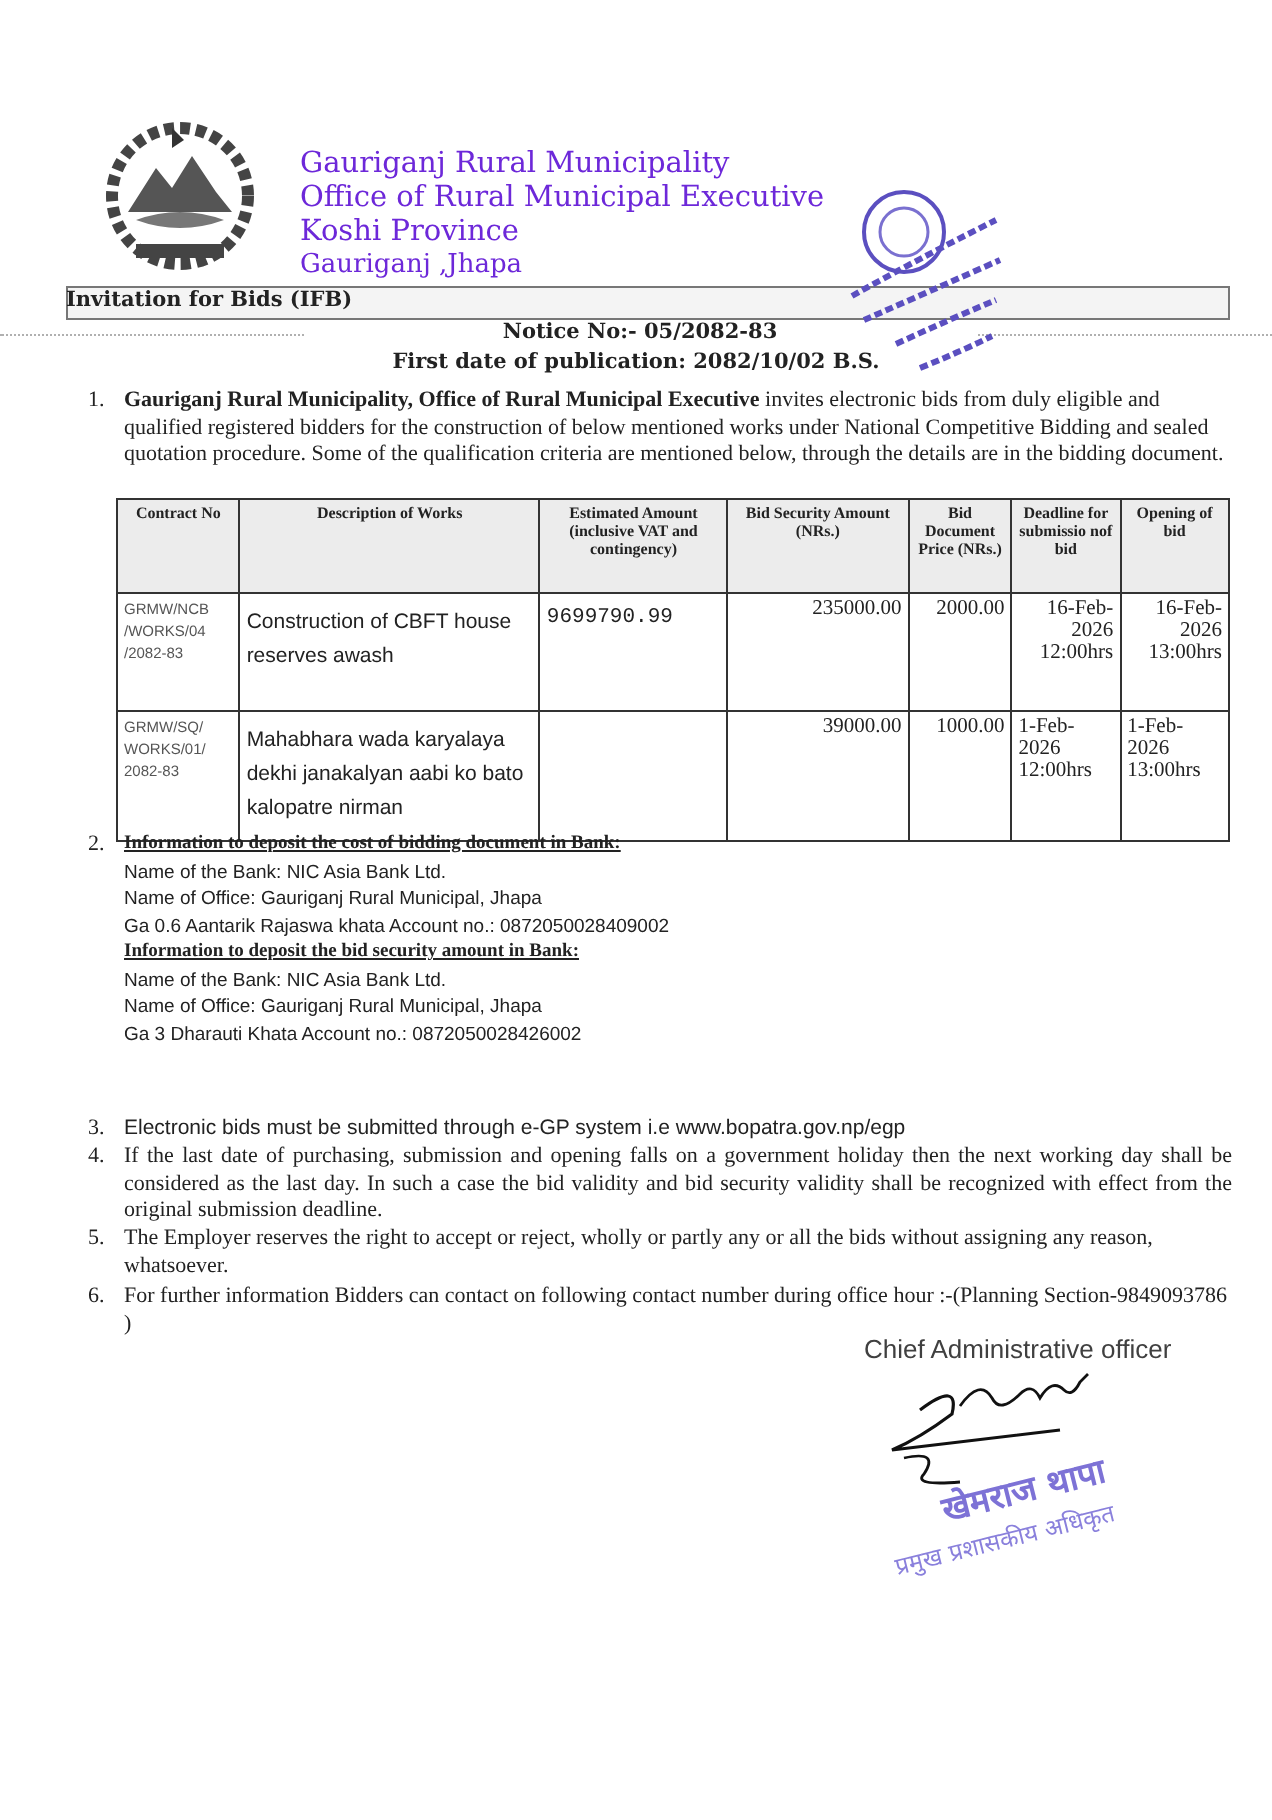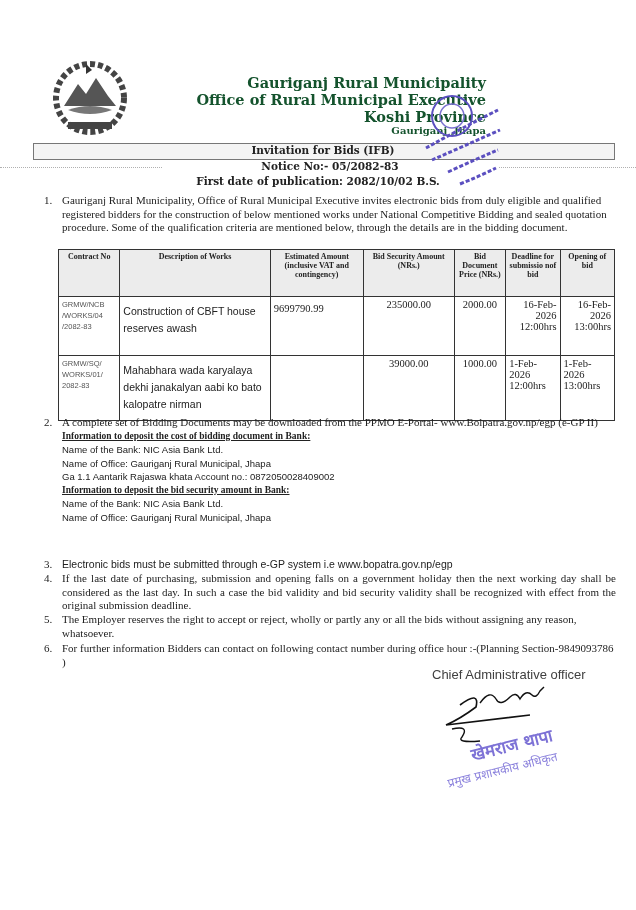--- a/index.html
+++ b/index.html
@@ -6,79 +6,79 @@
     body {
       width: 636px; height: 910px; position: relative; overflow: hidden;
       font-family: "DejaVu Serif", serif; color: #1a1a1a;
     }
     .abs { position: absolute; }
 
     
     .emblem { left: 46px; top: 58px; width: 88px; height: 82px; }
 
     
-    .hdr { left: 150px; width: 336px; text-align: right; font-weight: bold; color: #14532d; }
+    .hdr { left: 150px; width: 336px; text-align: left; font-weight: normal; color: #6d28d9; }
     .hdr-1 { top: 74px; font-size: 14.5px; }
     .hdr-2 { top: 91px; font-size: 14.5px; }
     .hdr-3 { top: 108px; font-size: 14.5px; }
-    .hdr-4 { top: 125px; font-size: 10px; }
+    .hdr-4 { top: 125px; font-size: 13px; }
 
     .ifb-box {
       left: 33px; top: 143px; width: 580px; height: 15px;
       border: 1px solid #777; background: #f4f4f4;
     }
     .ifb-label {
-      left: 33px; top: 144px; width: 580px; text-align: center;
+      left: 33px; top: 144px; width: 580px; 
       font-size: 10.5px; font-weight: bold; color: #222;
     }
     .dotted-rule {
       left: 0; top: 167px; width: 636px; height: 0;
       border-top: 1px dotted #b0b0b0;
     }
     .notice {
-      left: 162px; top: 160px; width: 336px; text-align: center;
+      left: 152px; top: 160px; width: 336px; text-align: center;
       font-size: 10.5px; font-weight: bold; color: #222; background: #fff;
     }
     .pubdate {
       left: 150px; top: 175px; width: 336px; text-align: center;
       font-size: 10.5px; font-weight: bold; color: #222;
     }
 
     
     .stamp { left: 418px; top: 90px; width: 90px; height: 100px; }
 
     
     .para {
       font-family: "Liberation Serif", serif; font-size: 11px; line-height: 13.5px; color: #222;
     }
     .num { position: absolute; left: 0; }
     .p1 { left: 44px; top: 194px; width: 572px; }
     .p-indent { padding-left: 18px; }
-    .b { font-weight: normal; }
+    .b { font-weight: bold; }
     .u { text-decoration: underline; font-weight: bold; }
     .sans { font-family: "Liberation Sans", sans-serif; font-size: 10.5px; }
     .small { font-size: 9.5px; }
 
     
     table.bids {
       position: absolute; left: 58px; top: 249px; width: 557px;
       border-collapse: collapse; font-family: "Liberation Serif", serif;
     }
     table.bids th, table.bids td {
       border: 1px solid #333; vertical-align: top; padding: 2px 3px;
     }
     table.bids th {
       background: #ececec; font-size: 8px; font-weight: bold; text-align: center; height: 42px;
       color: #222;
     }
     table.bids td { font-size: 10.5px; color: #222; }
     td.cno { font-family: "Liberation Sans", sans-serif; font-size: 7.5px !important; color: #555 !important; line-height: 11px; }
     td.desc { font-family: "Liberation Sans", sans-serif; font-size: 10.5px; line-height: 17px; padding-top: 6px !important; }
-    td.num-c { text-align: center; }
-    td.amt { font-family: Liberation Serif, serif; font-size: 10px; padding-top: 6px !important; }
+    td.num-c { text-align: right; }
+    td.amt { font-family: Liberation Mono, monospace; font-size: 10px; padding-top: 6px !important; }
     .row1 td { height: 50px; }
     .row2 td { height: 56px; }
 
     
     .sig-title {
       left: 432px; top: 667px; font-family: "Liberation Sans", sans-serif; font-size: 13px; color: #404040;
     }
     .signature { left: 440px; top: 685px; width: 170px; height: 110px; }
   </style>
 </head>
@@ -152,31 +152,29 @@
       <td class="num-c">39000.00</td>
       <td class="num-c">1000.00</td>
       <td>1-Feb-2026 12:00hrs</td>
       <td>1-Feb-2026 13:00hrs</td>
     </tr>
   </tbody>
 </table>
 
 <div class="abs para" style="left:44px; top:416px; width:572px;">
   <span class="num">2.</span>
-  <div class="p-indent" style="text-align:justify;">
-    <span>A complete set of Bidding Documents may be downloaded from the </span><span class="b">PPMO E-Portal- www.Bolpatra.gov.np/egp (e-GP II)</span>
-  </div>
   <div class="p-indent">
     <div class="u small">Information to deposit the cost of bidding document in Bank:</div>
     <div class="sans small">Name of the Bank: NIC Asia Bank Ltd.</div>
     <div class="sans small">Name of Office: Gauriganj Rural Municipal, Jhapa</div>
-    <div class="sans small">Ga 1.1 Aantarik Rajaswa khata Account no.: 0872050028409002</div>
+    <div class="sans small">Ga 0.6 Aantarik Rajaswa khata Account no.: 0872050028409002</div>
     <div class="u small">Information to deposit the bid security amount in Bank:</div>
     <div class="sans small">Name of the Bank: NIC Asia Bank Ltd.</div>
     <div class="sans small">Name of Office: Gauriganj Rural Municipal, Jhapa</div>
+    <div class="sans small">Ga 3 Dharauti Khata Account no.: 0872050028426002</div>
   </div>
 </div>
 
 <div class="abs para" style="left:44px; top:558px; width:572px;">
   <span class="num">3.</span>
   <div class="p-indent sans">Electronic bids must be submitted  through e-GP system i.e www.bopatra.gov.np/egp</div>
 </div>
 
 <div class="abs para" style="left:44px; top:572px; width:572px;">
   <span class="num">4.</span>

